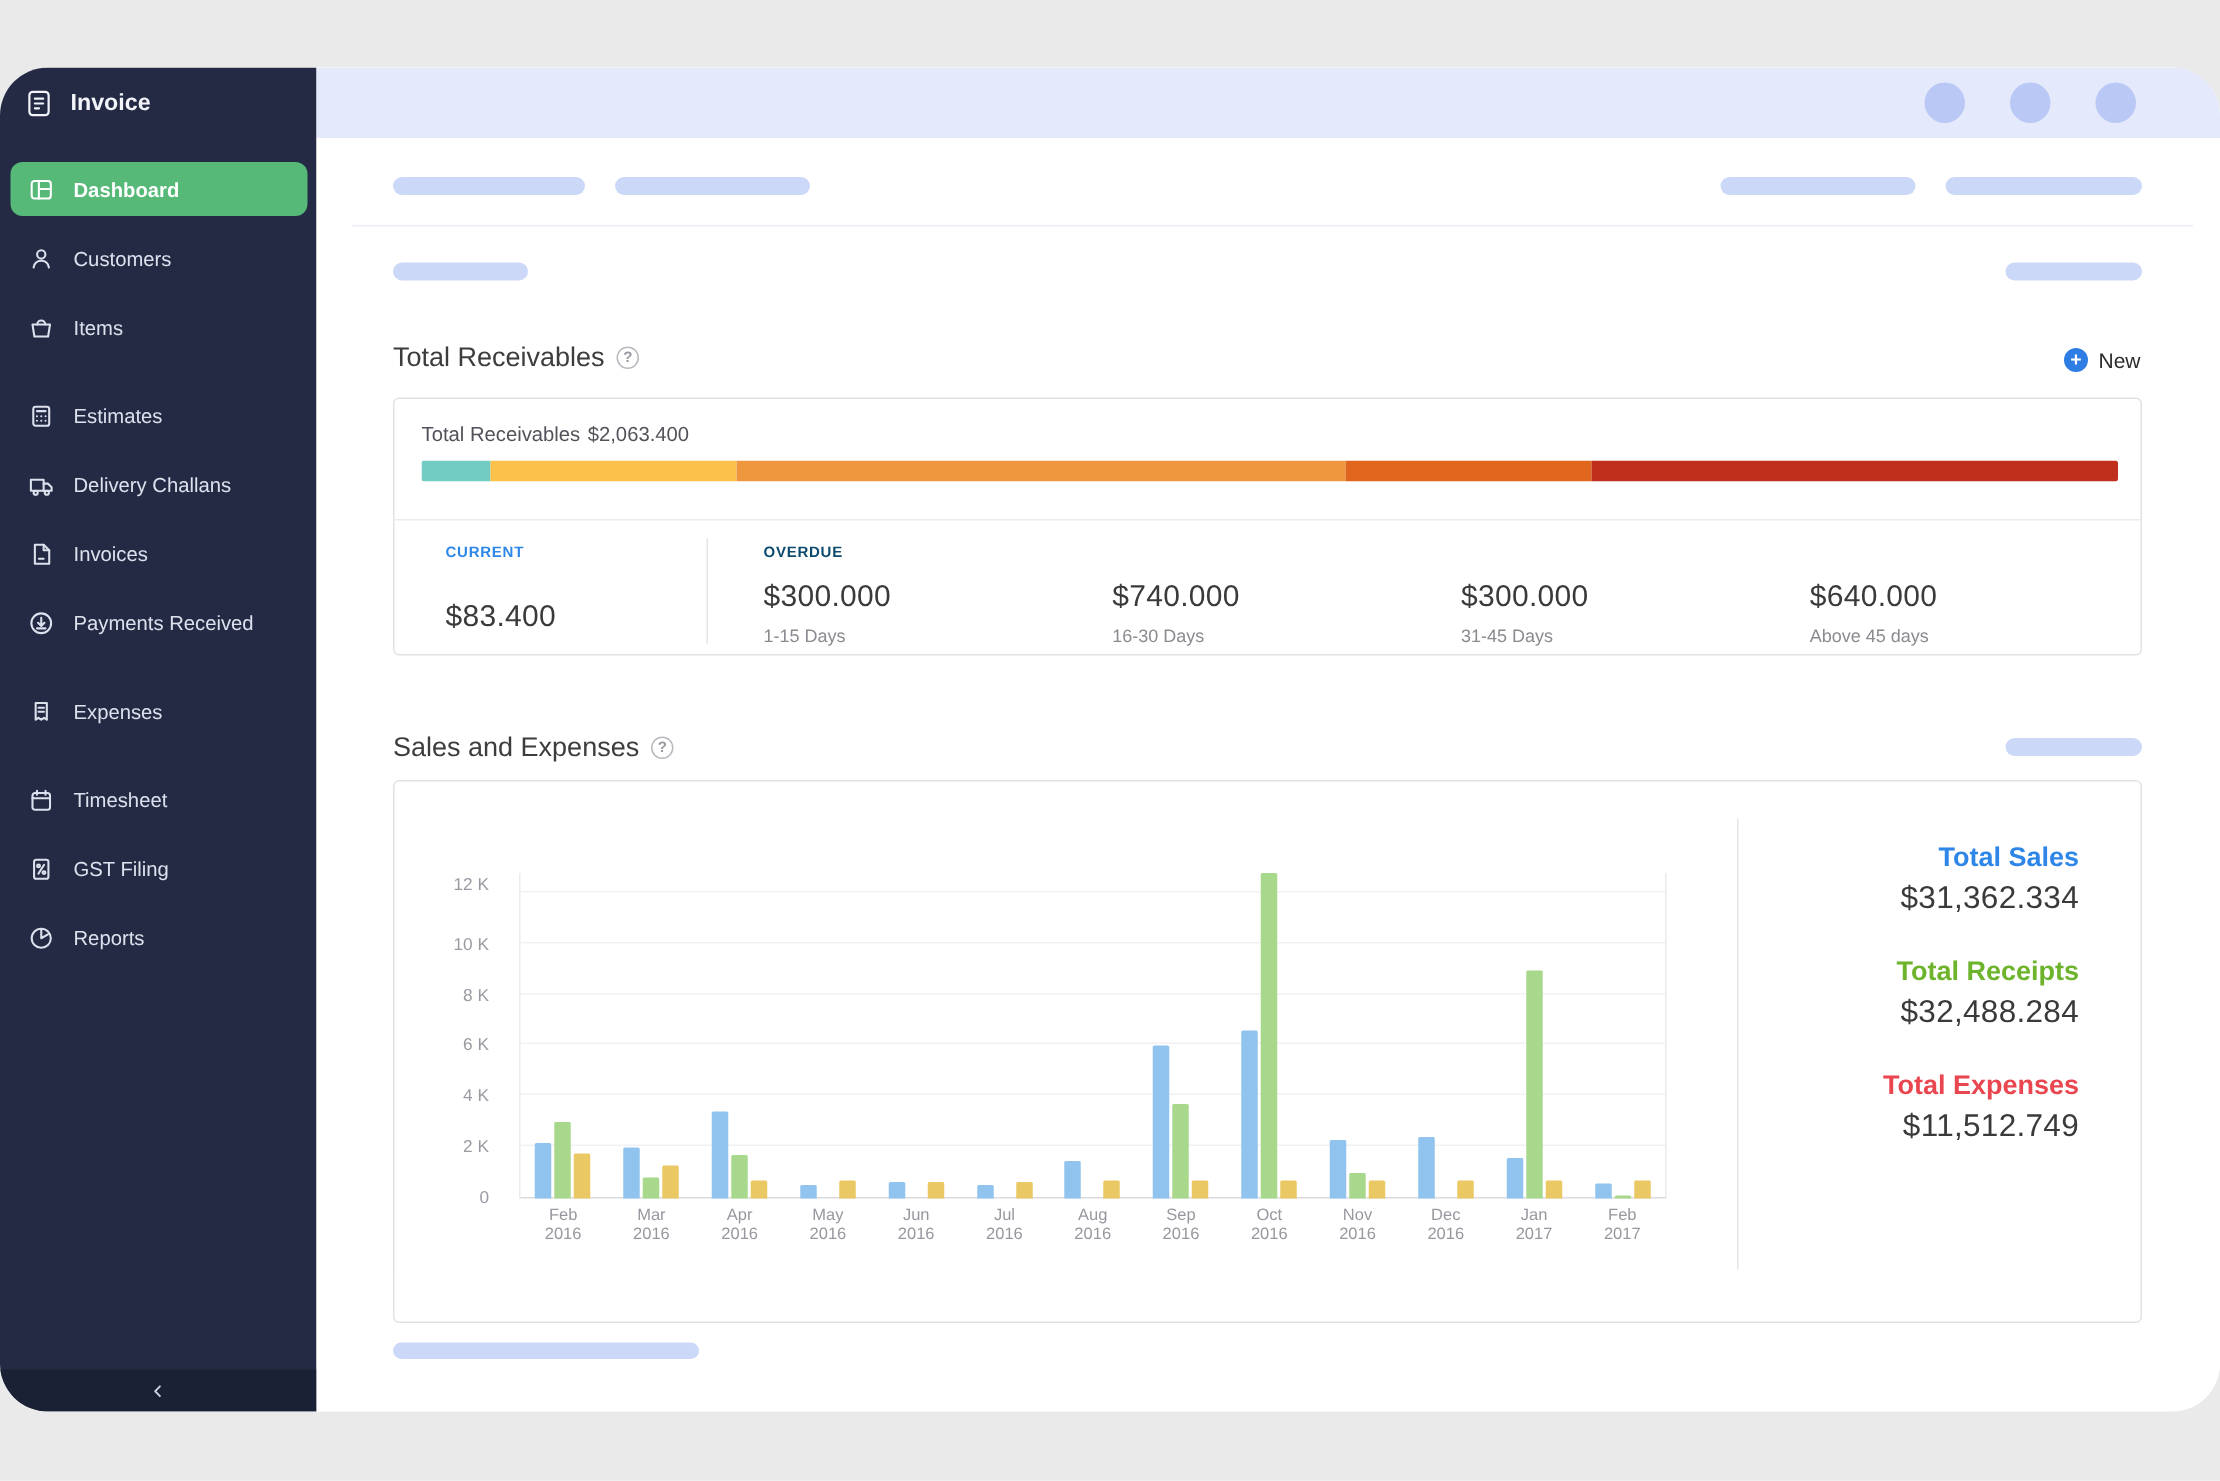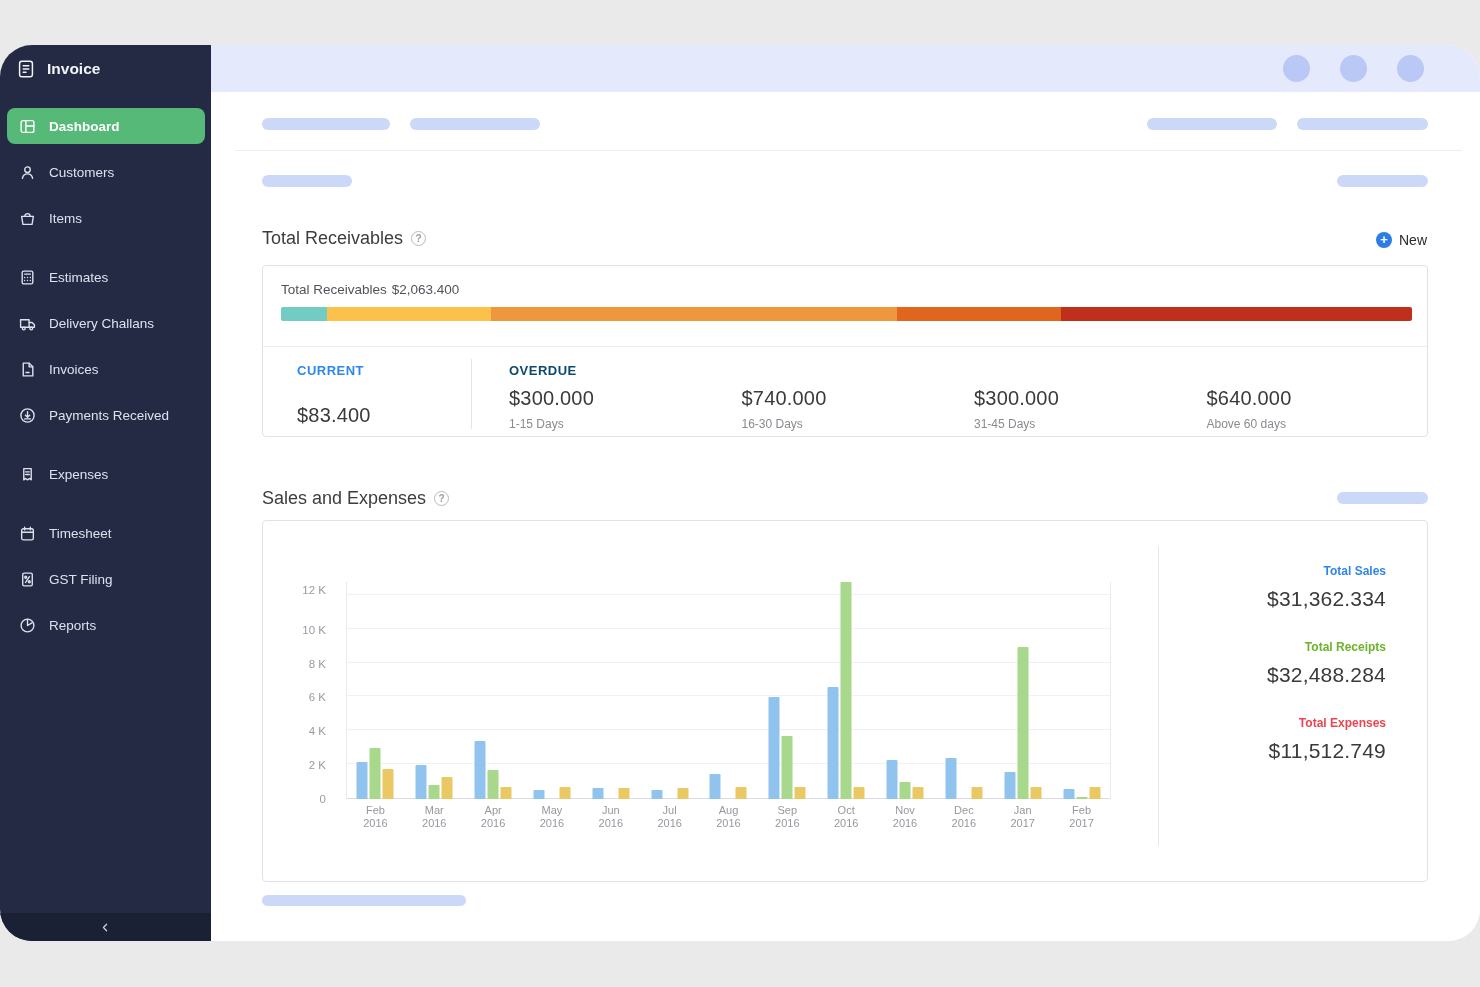--- a/index.html
+++ b/index.html
@@ -35,21 +35,21 @@
   .new-btn { position:absolute; top:140px; right:53px; display:flex; align-items:center; gap:7px; cursor:pointer; }
   .plus-circle { width:16px; height:16px; border-radius:50%; background:#2e7de5; color:#fff; font-size:13px; line-height:15px; text-align:center; font-weight:700; }
   .new-btn .lbl { font-size:14px; color:#2b2b2b; }
 
   .card { position:absolute; background:#fff; border:1px solid #e2e2e6; border-radius:4px; }
   #receivablesCard { left:51px; top:173px; width:1166px; height:172px; }
   .recv-summary { position:absolute; left:18px; top:16px; font-size:13.5px; color:#52525a; display:flex; gap:5px; }
   .recv-bar { position:absolute; left:18px; top:41px; width:1131px; height:14px; display:flex; overflow:hidden; border-radius:2px; }
   .recv-bar .seg { height:100%; }
   .card-divider { position:absolute; left:0; right:0; top:80px; height:1px; background:#ececf0; }
-  .col-label { font-size:13px; font-weight:700; letter-spacing:.5px; }
+  .col-label { font-size:10px; font-weight:700; letter-spacing:.5px; }
   .amount { font-size:20px; color:#3a3a3a; letter-spacing:.2px; }
   .current-block { position:absolute; left:34px; top:97px; }
   .current-block .amount { margin-top:26px; }
   .vsep { position:absolute; left:208px; top:93px; height:70px; width:1px; background:#e4e4e8; }
   .overdue-label { position:absolute; left:246px; top:97px; }
   .aging-row { position:absolute; left:246px; top:121px; display:flex; }
   .aging-col { width:232.5px; }
   .aging-col .period { font-size:12px; color:#8a8a90; margin-top:7px; }
 
   #salesCard { left:51px; top:428px; width:1166px; height:362px; }
@@ -60,21 +60,21 @@
   .cells { position:absolute; left:83px; top:61px; width:765px; height:217px; display:flex; }
   .cell { flex:1; position:relative; }
   .bars { position:absolute; bottom:0; left:50%; transform:translateX(-50%); display:flex; gap:2px; align-items:flex-end; }
   .slot { width:11px; display:flex; align-items:flex-end; }
   .bar { width:11px; border-radius:1px 1px 0 0; }
   .xlabels { position:absolute; left:83px; top:283px; width:765px; display:flex; }
   .xlabel { flex:1; text-align:center; font-size:11px; color:#97979f; line-height:13px; }
   .totals-sep { position:absolute; left:895px; top:25px; height:300px; width:1px; background:#e6e6ea; }
   .totals { position:absolute; right:41px; top:41px; text-align:right; }
   .tgroup { margin-bottom:24px; }
-  .tlabel { font-size:12px; font-weight:700; line-height:18px; }
+  .tlabel { font-size:18px; font-weight:700; line-height:18px; }
   .tvalue { font-size:21px; color:#3a3a3a; line-height:30px; margin-top:4px; letter-spacing:.2px; }
 </style>
 </head>
 <body>
 
 <div class="window">
 
   <aside class="sidebar">
     <div class="sidebar-header">
       <span class="icn" id="logoIcon">
@@ -252,21 +252,21 @@
           <div class="aging-col">
             <div class="amount">$740.000</div>
             <div class="period">16-30 Days</div>
           </div>
           <div class="aging-col">
             <div class="amount">$300.000</div>
             <div class="period">31-45 Days</div>
           </div>
           <div class="aging-col">
             <div class="amount">$640.000</div>
-            <div class="period">Above 60 days</div>
+            <div class="period">Above 45 days</div>
           </div>
         </div>
     </div>
 
     <div class="section-title" style="left:51px; top:396px;align-items:center;">
       <span>Sales and Expenses</span>
       <span class="help">?</span>
     </div>
     <div class="pill" style="left:1126px; top:400px; width:91px;"></div>
 

